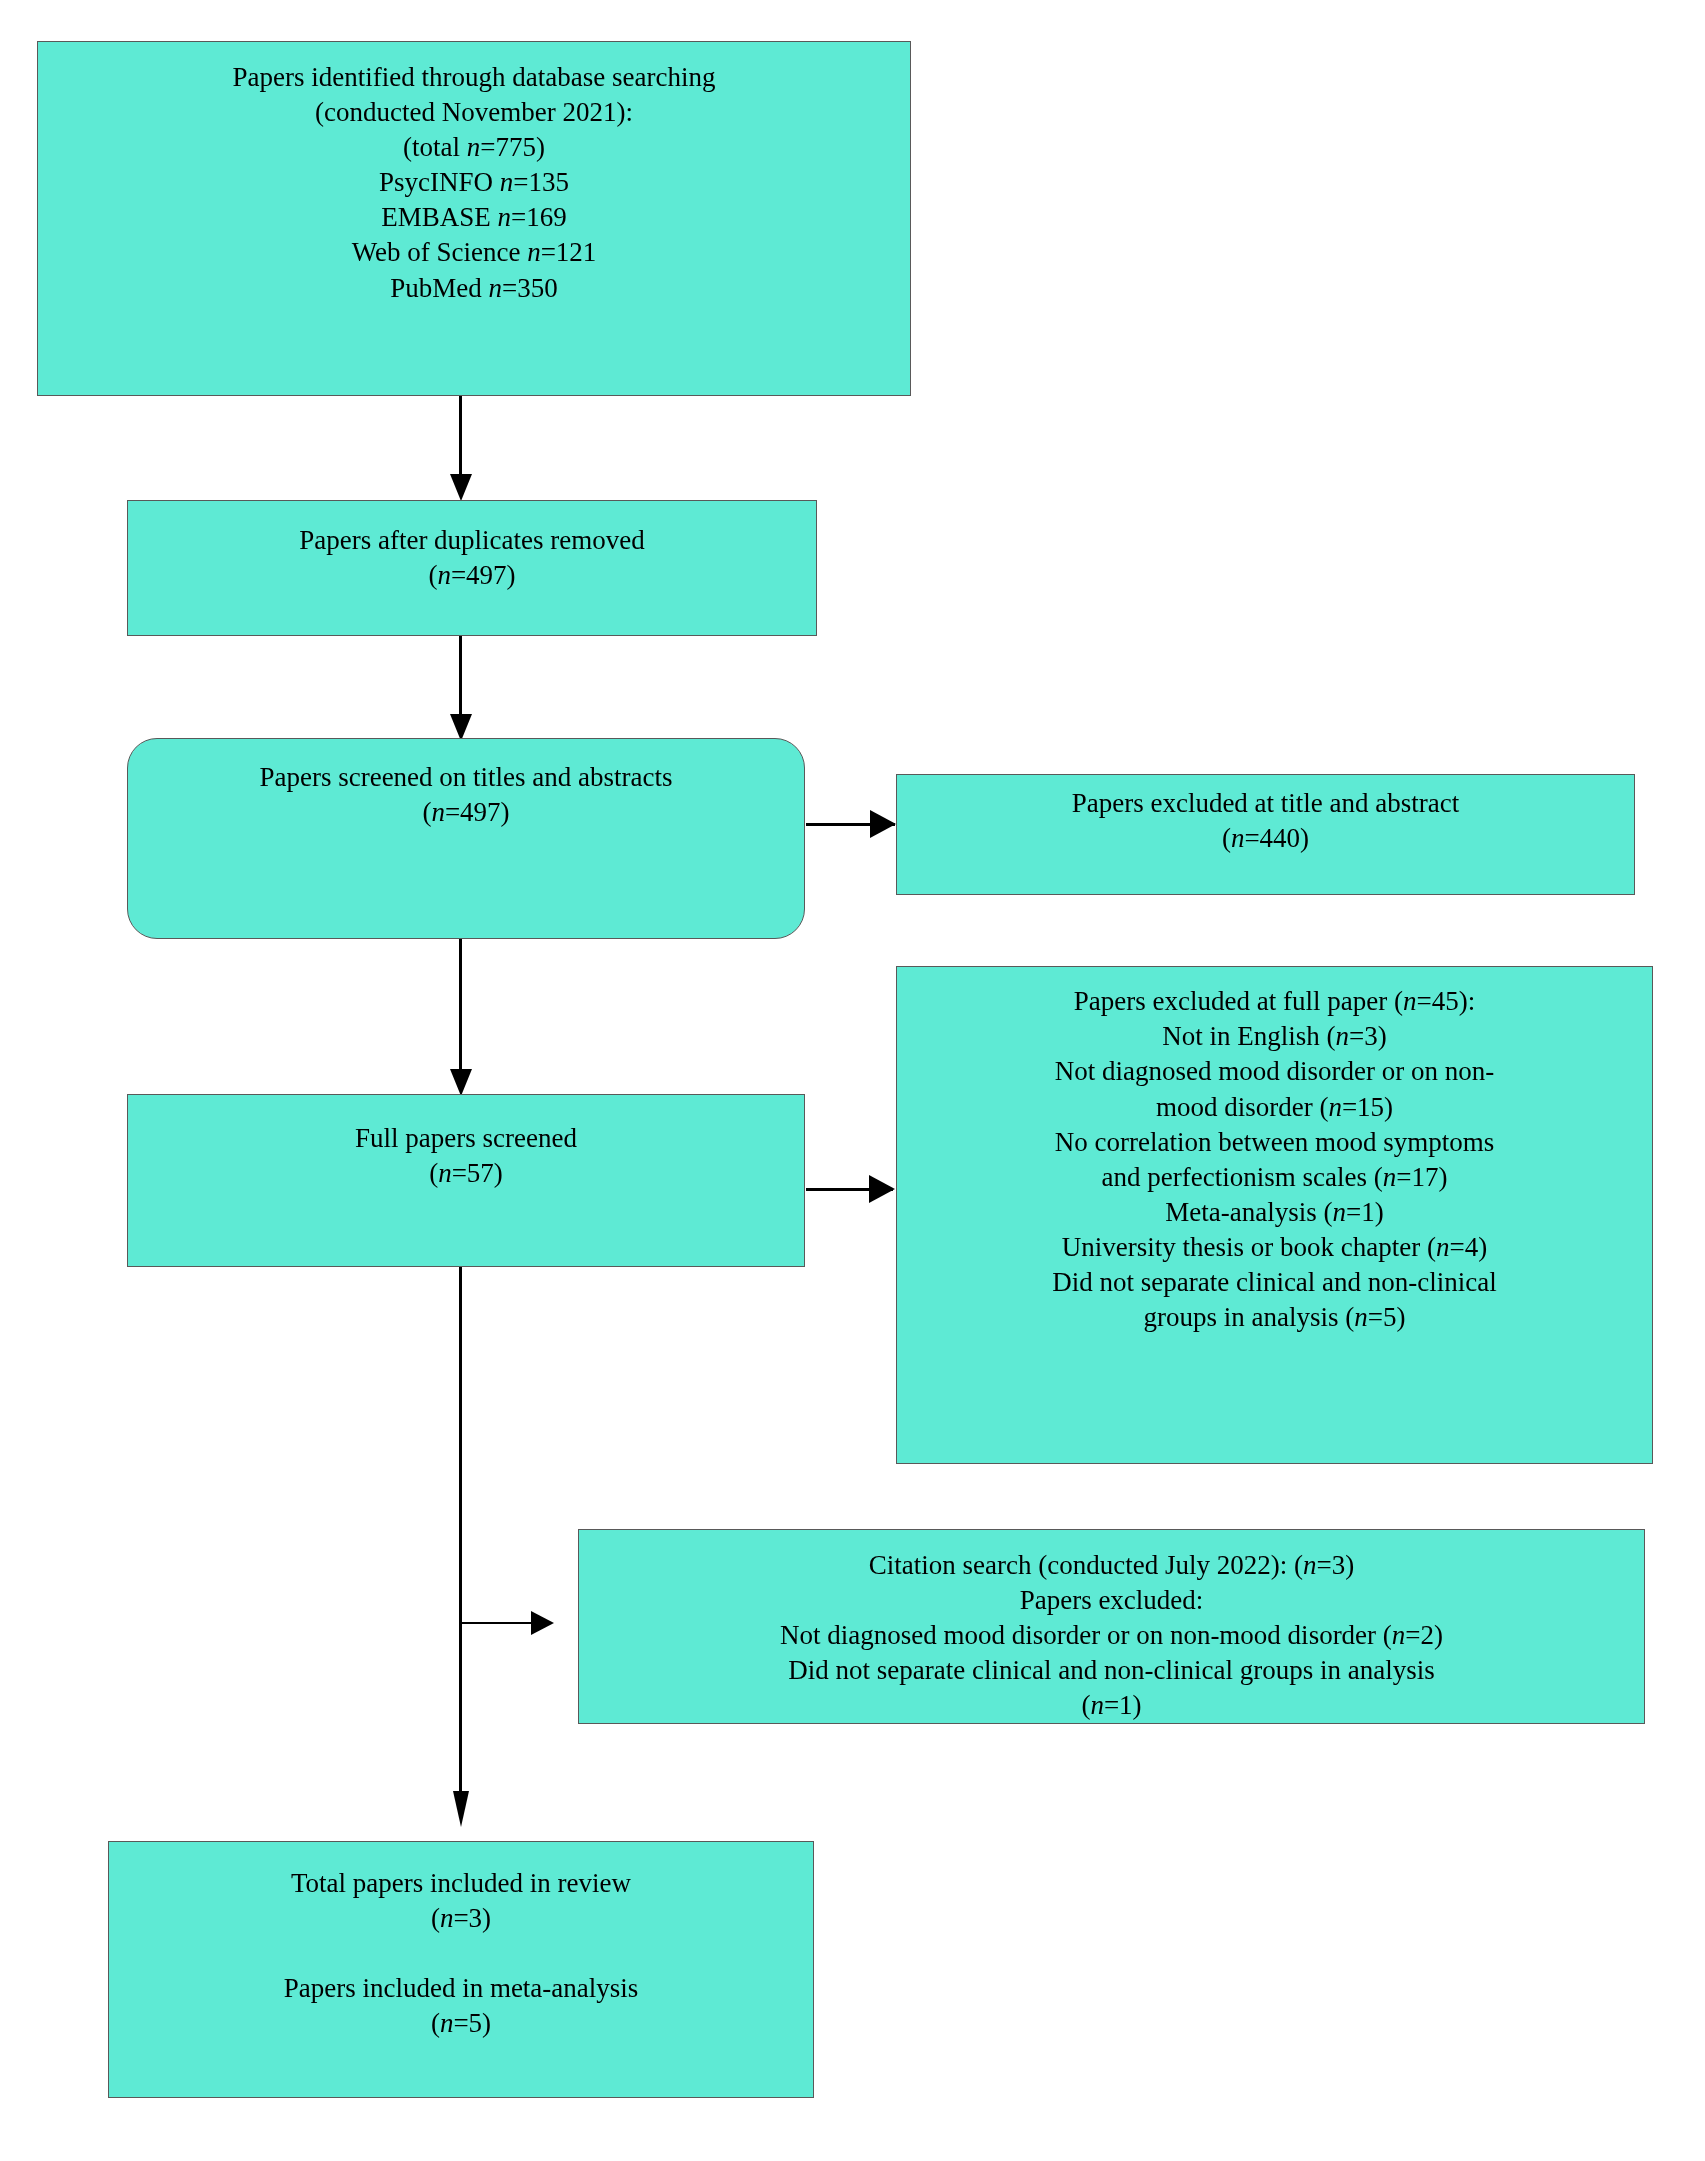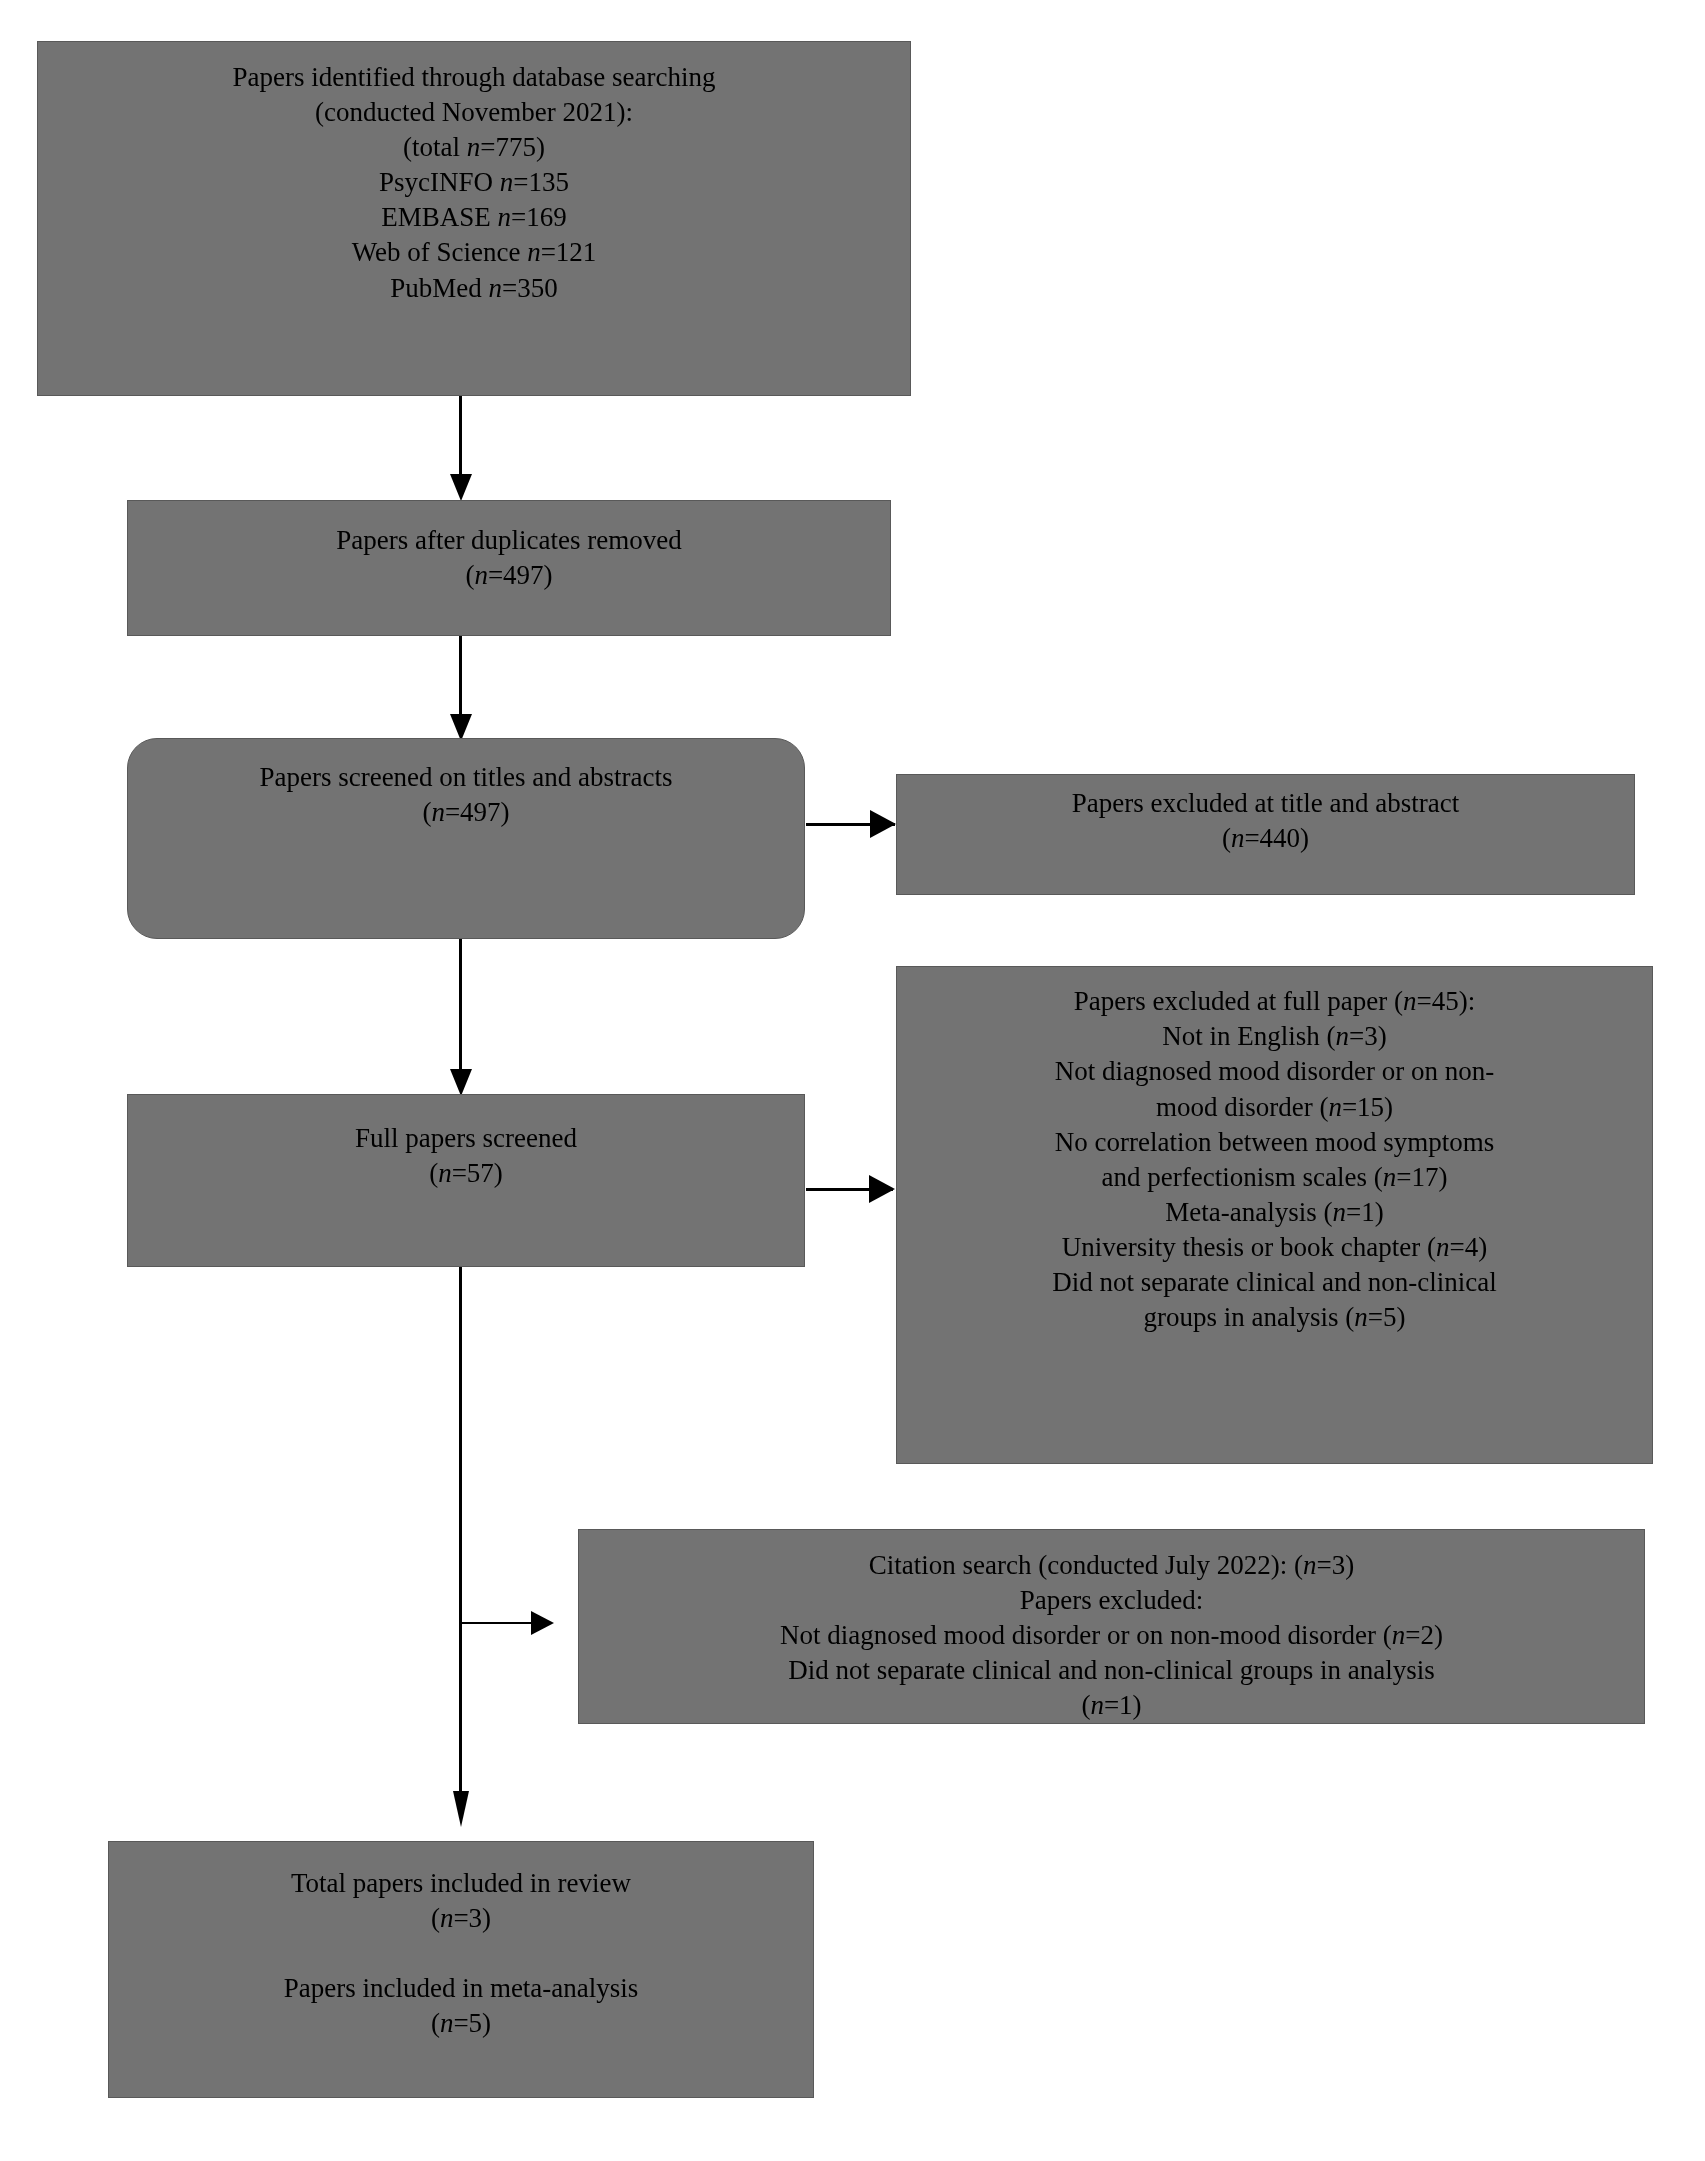--- a/index.html
+++ b/index.html
@@ -13,21 +13,21 @@
     height: 2161px;
     background: #ffffff;
     font-family: "Liberation Serif", "DejaVu Serif", serif;
     color: #000000;
     overflow: hidden;
   }
   .node {
     position: absolute;
     box-sizing: border-box;
     border: 1.3px solid #595959;
-    background: #737373;
+    background: #5eead4;
     display: flex;
     flex-direction: column;
     align-items: center;
     justify-content: flex-start;
     text-align: center;
   }
   .node .lines {
     width: 100%;
     line-height: 1.30;
     font-size: 27px;
@@ -90,21 +90,21 @@
       <p><span>PsycINFO </span><em class="nvar">n</em><span>=135</span></p>
       <p><span>EMBASE </span><em class="nvar">n</em><span>=169</span></p>
       <p><span>Web of Science </span><em class="nvar">n</em><span>=121</span></p>
       <p><span>PubMed </span><em class="nvar">n</em><span>=350</span></p>
     </div>
   </div>
 
   <div class="vline" style="left:459px; top:396px; height:82px;"></div>
   <div class="arrow-down" style="left:450px; top:474px;"></div>
 
-  <div class="node" style="left:127px; top:500px; width:764px; height:136px; padding-top:21.6px;">
+  <div class="node" style="left:127px; top:500px; width:690px; height:136px; padding-top:21.6px;">
     <div class="lines">
       <p>Papers after duplicates removed</p>
       <p><span>(</span><em class="nvar">n</em><span>=497)</span></p>
     </div>
   </div>
 
   <div class="vline" style="left:459px; top:636px; height:82px;"></div>
   <div class="arrow-down" style="left:450px; top:714px;"></div>
 
   <div class="node" style="left:127px; top:738px; width:678px; height:201px; padding-top:21px;border-radius:30px;">

